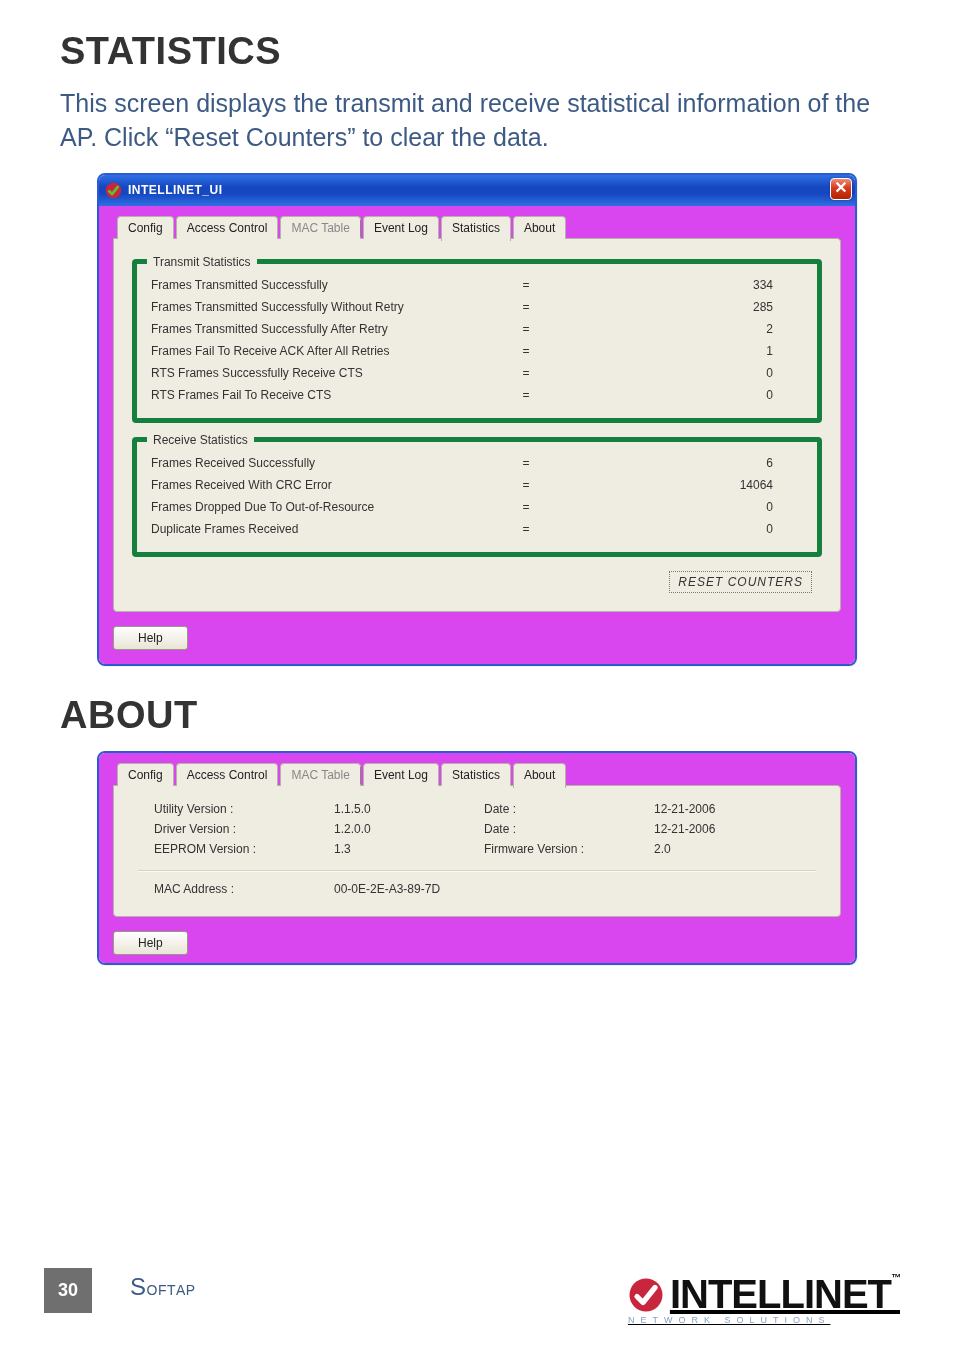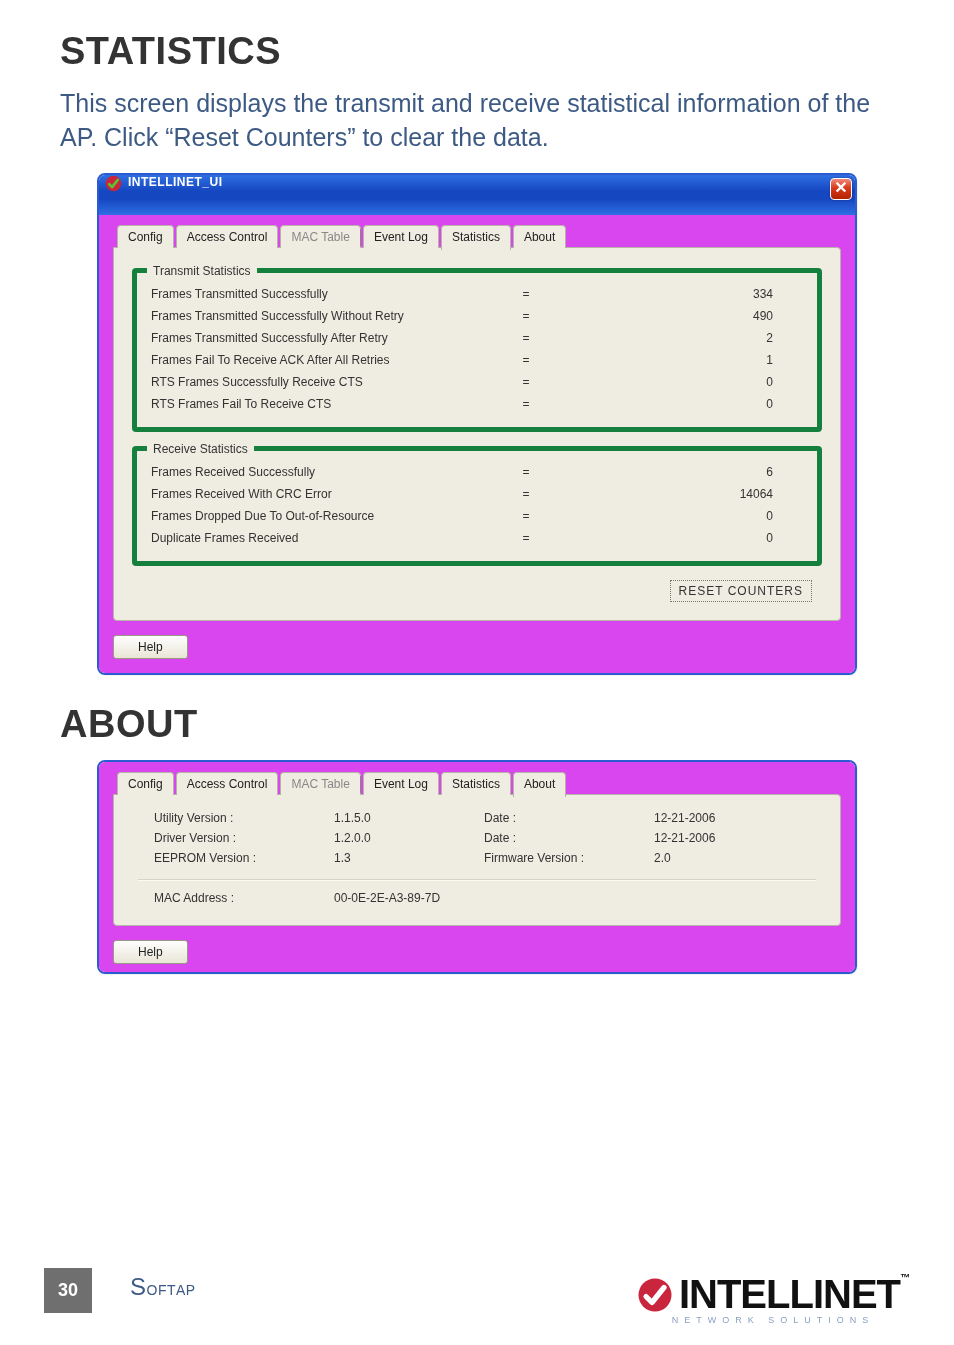--- a/index.html
+++ b/index.html
@@ -32,24 +32,24 @@
   
   .window {
     width: 760px;
     margin: 0 auto 28px auto;
     border: 2px solid #2b5bd0;
     border-radius: 8px;
     overflow: hidden;
     box-shadow: 1px 1px 0 rgba(0,0,0,0.05);
   }
   .titlebar {
-    height: 40px;
+    height: 31px;
     background: linear-gradient(#2f6fe3, #1547c0 40%, #1547c0 60%, #2f6fe3);
     display: flex;
-    align-items: flex-start;
+    align-items: center;
     padding: 0 2px;
     position: relative;
   }
   .titlebar .app-icon {
     width: 17px; height: 17px;
     margin: 0 6px 0 4px;
     display: inline-block;
   }
   .titlebar .title-text {
     color: #fff;
@@ -150,21 +150,21 @@
   .stat-label { flex: 0 0 340px; }
   .stat-eq {
     flex: 0 0 70px;
     text-align: center;
   }
   .stat-val {
     flex: 1;
     text-align: right;
     padding-right: 30px;
   }
-  .btn-row { text-align: right; margin: 8px 12px 4px 0; }
+  .btn-row { text-align: right; margin: 8px 12px 4px 0; font-style: italic; }
   .reset-btn {
     display: inline-block;
     font-family: Tahoma, Arial, sans-serif;
     font-size: 12px;
     color: #333;
     padding: 3px 8px;
     border: 1px dotted #7a7a6c;
     background: #efece1;
     letter-spacing: 1px;
   }
@@ -227,23 +227,24 @@
     left: 130px;
     bottom: 44px;
     font-variant: small-caps;
     font-size: 20px;
     color: #3d5a84;
     letter-spacing: 0.5px;
   }
   .footer-text .s { font-size: 24px; }
   .brand {
     position: absolute;
-    right: 45px;
+    right: 54px;
     bottom: 20px;
-    text-align: center;
+    text-align: left;
+    text-decoration: underline;
   }
   .brand .logo-line {
     display: flex;
     align-items: center;
     justify-content: flex-end;
     gap: 6px;
   }
   .brand .check {
     width: 36px; height: 36px;
   }
@@ -296,21 +297,21 @@
           <div class="legend">Transmit Statistics</div>
           <div id="tx-rows">
               <div class="stat-row">
                 <span class="stat-label">Frames Transmitted Successfully</span>
                 <span class="stat-eq">=</span>
                 <span class="stat-val">334</span>
               </div>
               <div class="stat-row">
                 <span class="stat-label">Frames Transmitted Successfully  Without Retry</span>
                 <span class="stat-eq">=</span>
-                <span class="stat-val">490</span>
+                <span class="stat-val">285</span>
               </div>
               <div class="stat-row">
                 <span class="stat-label">Frames Transmitted Successfully After Retry</span>
                 <span class="stat-eq">=</span>
                 <span class="stat-val">2</span>
               </div>
               <div class="stat-row">
                 <span class="stat-label">Frames Fail To Receive ACK After All Retries</span>
                 <span class="stat-eq">=</span>
                 <span class="stat-val">1</span>

